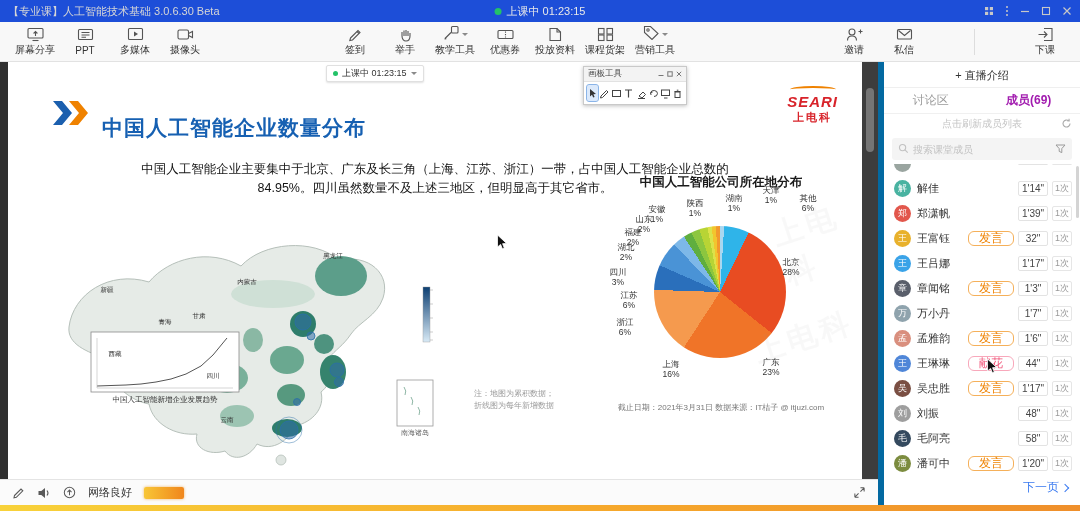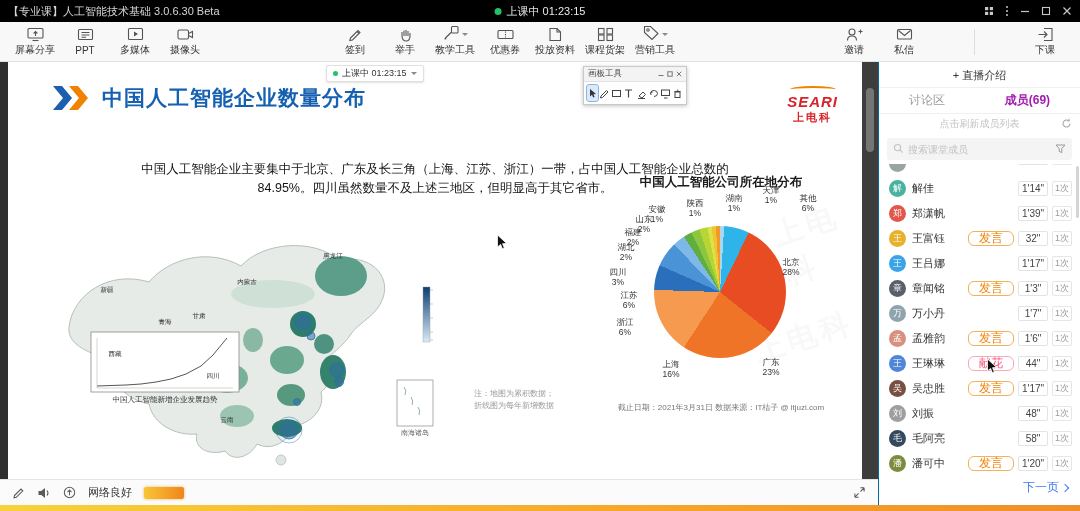--- a/index.html
+++ b/index.html
@@ -1,21 +1,21 @@
 <!DOCTYPE html>
 <html><head>
 <meta charset="utf-8">
 <style>
   * { margin:0; padding:0; box-sizing:border-box; }
   html,body { width:1080px; height:511px; overflow:hidden; background:#222;
     font-family:"Liberation Sans","DejaVu Sans",sans-serif; }
   .app { position:relative; width:1080px; height:511px; display:flex; flex-direction:column; background:#2c2c2c; }
 
   
-  .titlebar { position:relative; flex:none; height:22px; background:#000000; display:flex; align-items:center; padding:0 8px; }
+  .titlebar { position:relative; flex:none; height:22px; background:#1d4ed8; display:flex; align-items:center; padding:0 8px; }
   .win-title { color:#d6d6d6; font-size:11px; white-space:nowrap; }
   .tb-center { position:absolute; left:50%; transform:translateX(-50%); display:flex; align-items:center; gap:5px; color:#e9e9e9; font-size:11px; }
   .dot { width:7px; height:7px; border-radius:50%; background:#23c268; }
   .win-controls { margin-left:auto; display:flex; align-items:center; gap:11px; }
   .wc { display:flex; align-items:center; cursor:pointer; }
 
   
   .toolbar { flex:none; height:40px; background:#f8f8f8; border-bottom:1px solid #e2e2e2; display:flex; align-items:center; padding:0 10px; }
   .tb-item { width:50px; display:flex; flex-direction:column; align-items:center; justify-content:center; cursor:pointer; }
   .tb-iconrow { display:flex; align-items:center; gap:2px; height:16px; }
@@ -42,21 +42,21 @@
 
   .palette { position:absolute; left:575px; top:4px; width:104px; background:#fff; border:1px solid #c9c9c9; box-shadow:0 1px 4px rgba(0,0,0,.25); }
   .palette-head { height:15px; background:#f3f3f3; border-bottom:1px solid #e2e2e2; display:flex; align-items:center; padding:0 4px; }
   .palette-title { flex:1; font-size:8.5px; color:#444; white-space:nowrap; }
   .phb { display:flex; align-items:center; margin-left:3px; cursor:pointer; }
   .palette-body { height:22px; display:flex; align-items:center; padding:0 3px; gap:1px; }
   .ptool { width:12px; height:16px; display:flex; align-items:center; justify-content:center; cursor:pointer; border-radius:2px; }
   .ptool.selected { background:#dbe9fb; outline:1px solid #8ab4e8; }
 
   .slide-title-row { position:absolute; left:44px; top:22px; display:flex; align-items:center; gap:12px; }
-  .slide-title { font-size:21px; font-weight:bold; color:#1660b2; letter-spacing:1px; }
+  .slide-title { font-size:21px; font-weight:bold; color:#1660b2; letter-spacing:1px;margin-top:30px; }
 
   .seari { position:absolute; right:24px; top:24px; text-align:center; line-height:1.1; }
   .seari-arc { width:46px; height:7px; border-top:2px solid #ef8200; border-radius:50% 50% 0 0; margin:0 auto 1px; }
   .seari-1 { font-size:15px; font-weight:bold; font-style:italic; color:#d8232a; letter-spacing:1px; }
   .seari-2 { font-size:11px; font-weight:bold; color:#d8232a; letter-spacing:2px; }
 
   .slide-para { position:absolute; left:50%; transform:translateX(-50%); top:98px; width:600px;
     font-size:12.5px; color:#141414; text-align:center; line-height:1.5; }
 
   .map-wrap { position:absolute; left:33px; top:170px; width:410px; height:240px; }
@@ -82,21 +82,21 @@
   
   .bottombar { flex:none; height:26px; background:#fbfbfb; border-top:1px solid #e4e4e4; display:flex; align-items:center; padding:0 12px; gap:12px; }
   .bb-icon { display:flex; align-items:center; cursor:pointer; }
   .bb-text { font-size:11px; color:#333; }
   .bb-logo { width:40px; height:12px; border-radius:2px; background:linear-gradient(90deg,#f8c636,#f0861c); box-shadow:0 0 3px rgba(240,150,30,.7); }
   .bb-expand { margin-left:auto; display:flex; align-items:center; cursor:pointer; }
 
   .bottom-strip { flex:none; height:6px; background:linear-gradient(90deg,#f8d23a,#f6a92c 55%,#ef8f2b); }
 
   
-  .sidebar { flex:none; width:202px; background:#fff; border-left:1px solid #0369a1; display:flex; flex-direction:column; }
+  .sidebar { flex:none; width:202px; background:#fff; border-left:6px solid #0369a1; display:flex; flex-direction:column; }
   .live-intro { flex:none; height:26px; line-height:26px; text-align:center; font-size:11px; color:#333; border-bottom:1px solid #efefef; cursor:pointer; }
   .tabs { flex:none; height:26px; display:flex; align-items:center; justify-content:space-around; border-bottom:1px solid #f0f0f0; }
   .tab { font-size:12px; color:#999; cursor:pointer; }
   .tab.active { color:#a21caf; font-weight:bold; }
   .refresh-row { flex:none; height:20px; position:relative; display:flex; align-items:center; justify-content:center; font-size:10px; color:#c4c4c4; cursor:pointer; }
   .refresh-ic { position:absolute; right:8px; top:4px; }
   .search-row { flex:none; padding:4px 8px 4px; }
   .search-box { height:22px; background:#f4f4f4; border-radius:3px; display:flex; align-items:center; padding:0 6px; gap:4px; }
   .search-box input { flex:1; min-width:0; border:none; background:transparent; outline:none; font-size:10px; color:#555; }
   .search-box input::placeholder { color:#c2c2c2; }

